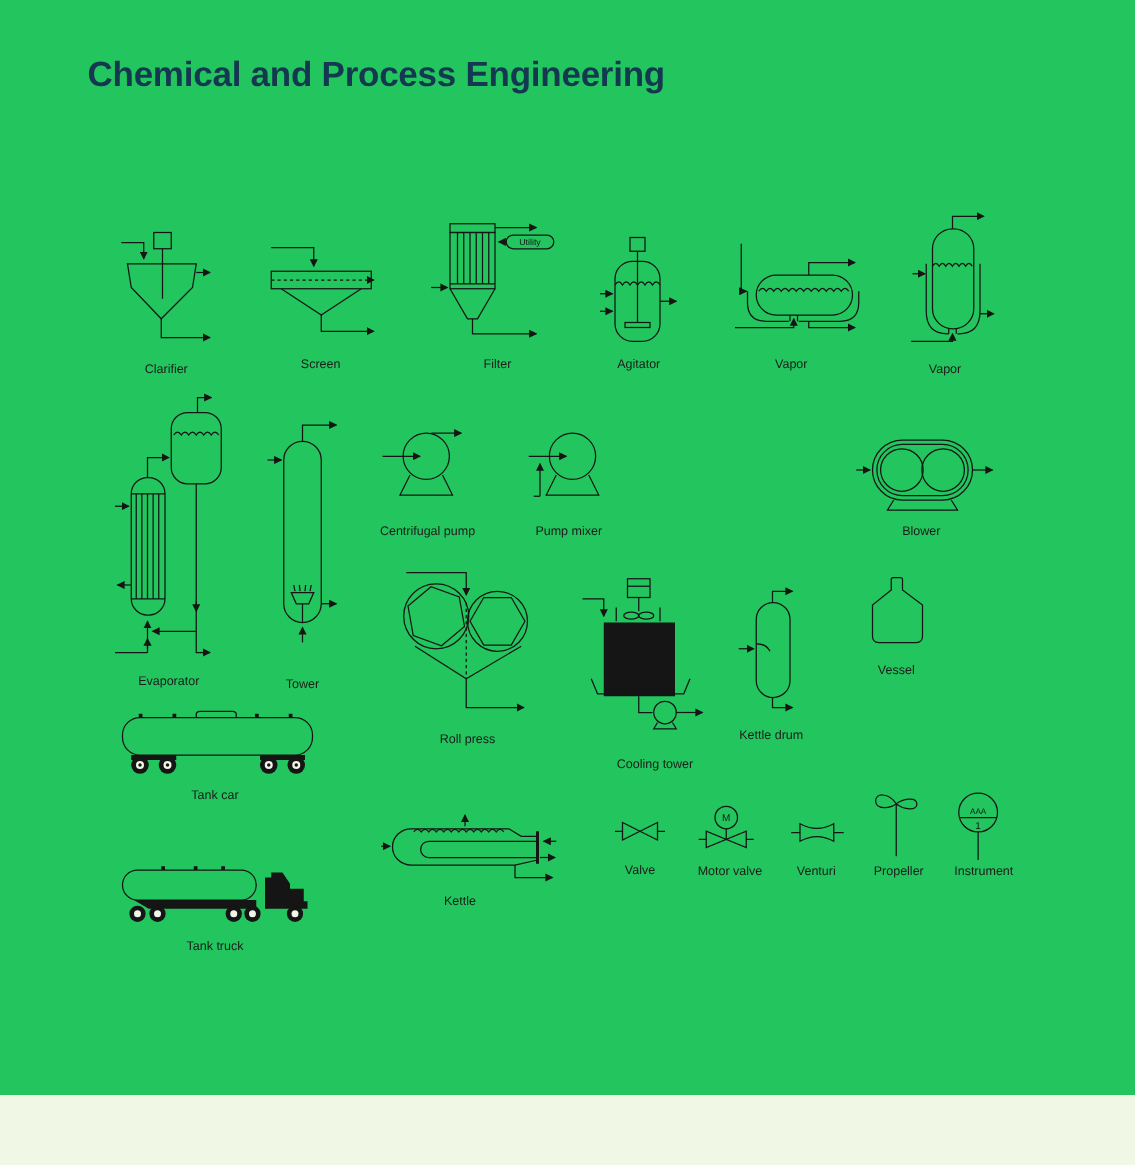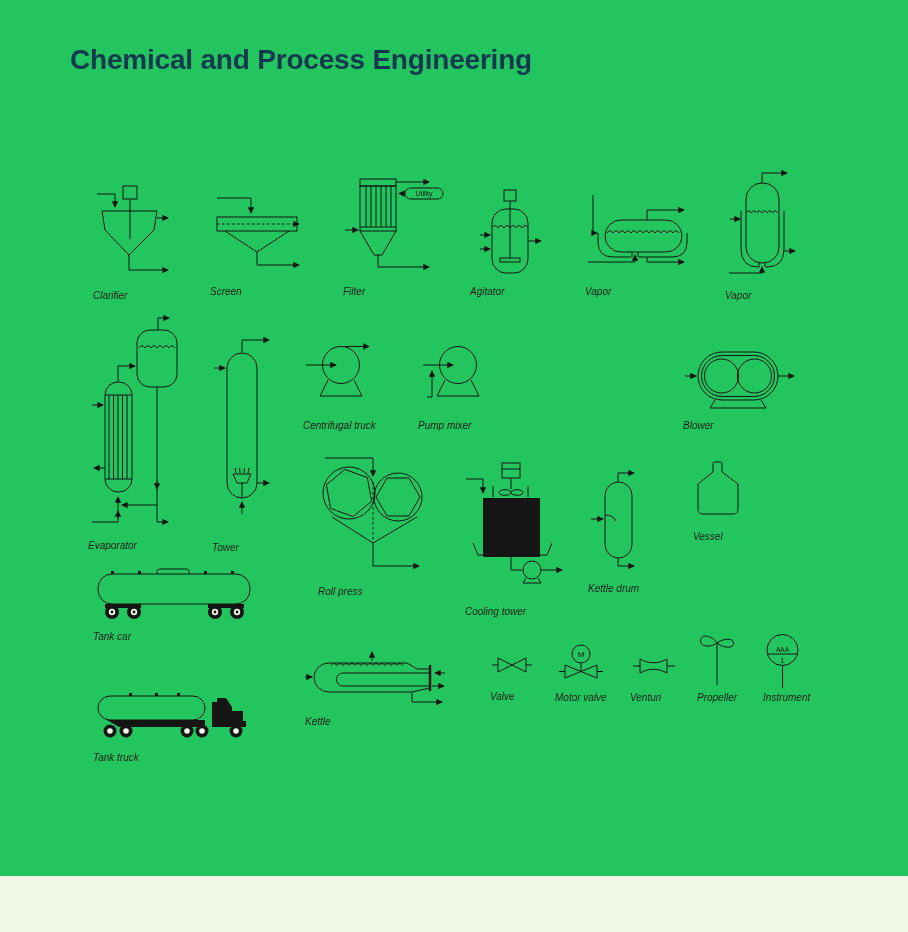--- a/index.html
+++ b/index.html
@@ -2,22 +2,22 @@
 <html><head>
 <meta charset="utf-8">
 <style>
   html,body{margin:0;padding:0;background:#f0f7e5;}
   .page{position:relative;width:908px;height:876px;background:#22c55e;
         font-family:"Liberation Sans",sans-serif;overflow:hidden;}
   .title{position:absolute;left:70px;top:44px;font-size:28px;font-weight:700;
          color:#14384f;letter-spacing:-0.2px;}
   .sym{position:absolute;}
   .sym svg{position:absolute;left:0;top:0;overflow:visible;display:block;}
-  .lbl{position:absolute;left:0;bottom:0;width:100%;
-       font-size:10px;color:#1c1c1c;white-space:nowrap;font-style:italic;}
+  .lbl{position:absolute;left:0;bottom:0;width:100%;text-align:center;
+       font-size:10px;color:#1c1c1c;white-space:nowrap;}
   .ln{fill:none;stroke:#151515;stroke-width:1;stroke-linejoin:miter;stroke-linecap:butt;}
   .fl{fill:#151515;stroke:none;}
   .bgf{fill:#f0f7e5;stroke:none;}
   .dsh{stroke-dasharray:2.5 2.5;}
   .thk{stroke-width:2.4;}
   .stx{font-family:"Liberation Sans",sans-serif;fill:#151515;stroke:none;}
 </style>
 </head>
 <body>
 
@@ -153,21 +153,21 @@
     <div class="lbl">Tower</div>
   </div>
 
   <div class="sym" style="left:303px;top:338px;width:78px;height:93px">
     <svg width="85" height="70" viewBox="0 0 85 70">
       <circle class="ln" cx="38" cy="27" r="18.5"></circle>
       <path class="ln" d="M25,42 L17,58 H59 L51,42"></path>
       <path class="ln" d="M3,27 H33" marker-end="url(#arw)"></path>
       <path class="ln" d="M42,8.5 H66" marker-end="url(#arw)"></path>
     </svg>
-    <div class="lbl">Centrifugal truck</div>
+    <div class="lbl">Centrifugal pump</div>
   </div>
 
   <div class="sym" style="left:418px;top:338px;width:74px;height:93px">
     <svg width="85" height="70" viewBox="0 0 85 70">
       <circle class="ln" cx="40" cy="27" r="18.5"></circle>
       <path class="ln" d="M27,42 L19,58 H61 L53,42"></path>
       <path class="ln" d="M5,27 H35" marker-end="url(#arw)"></path>
       <path class="ln" d="M9,59 H14"></path>
       <path class="ln" d="M14,59 V33" marker-end="url(#arw)"></path>
     </svg>

